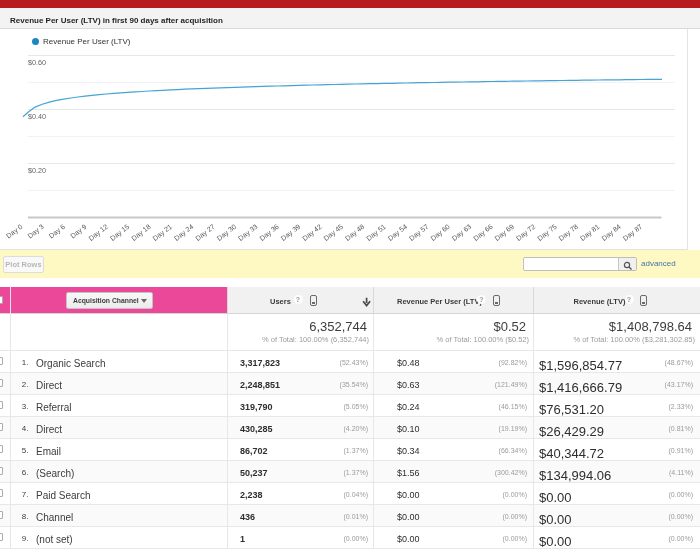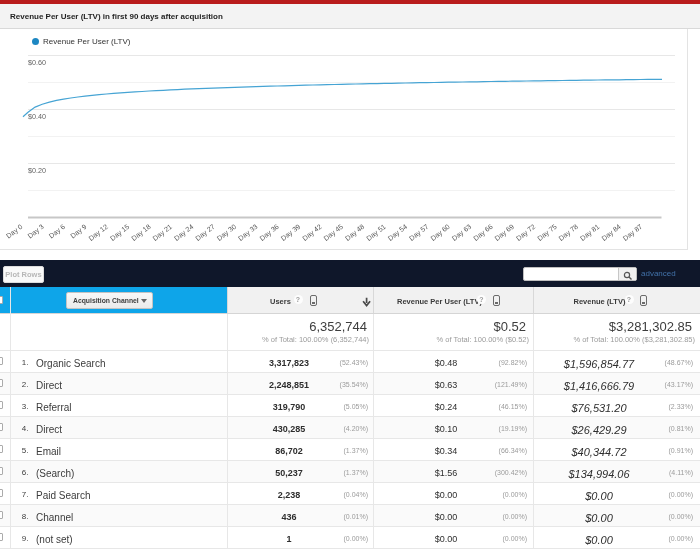--- a/index.html
+++ b/index.html
@@ -1,32 +1,32 @@
 <!DOCTYPE html>
 <html><head><meta charset="utf-8">
 <style>
 * { margin:0; padding:0; box-sizing:border-box; }
 html,body { width:700px; height:553px; background:#fff; font-family:"Liberation Sans",sans-serif; overflow:hidden; }
 #wrap { position:relative; width:700px; height:553px; }
 #titlebar { position:absolute; left:0; top:0; width:700px; height:29px;
-  background:#f3f3f3; border-top:4px solid #b91c1c; border-bottom:1px solid #d9d9d9; }
+  background:#f3f3f3; border-top:8px solid #b91c1c; border-bottom:1px solid #d9d9d9; }
 #titlebar span { position:absolute; left:10px; top:8px; font-size:8px; font-weight:bold; color:#1f1f1f; }
 #card { position:absolute; left:0; top:29px; width:688px; height:221px; border-right:1px solid #e3e3e3; border-bottom:1px solid #e3e3e3; }
 #legend { position:absolute; left:32px; top:37px; }
 #legend .dot { position:absolute; left:0; top:1px; width:7px; height:7px; border-radius:50%; background:#1d87c2; }
 #legend .lt { position:absolute; left:11px; top:0; font-size:8px; color:#333; white-space:nowrap; }
 #chartsvg { position:absolute; left:0; top:0; }
-#toolbar { position:absolute; left:0; top:260px; width:700px; height:28px; background:#0f172a; }
+#toolbar { position:absolute; left:0; top:250px; width:700px; height:28px; background:#fef9c3; }
 #plotrows { position:absolute; left:3px; top:6px; width:41px; height:17px; border:1px solid #dcdcdc; border-radius:2px;
   background:#f9f9f9; color:#b7b7b7; font-size:7.5px; font-weight:bold; text-align:center; line-height:15px; }
 #searchbox { position:absolute; left:523px; top:7px; width:114px; height:14px; border:1px solid #bfbfbf; border-radius:2px; background:#fff; }
 #sbtn { position:absolute; right:0; top:0; width:18px; height:12px; background:#f0f0f0; border-left:1px solid #c7c7c7; }
 #adv { position:absolute; left:641px; top:9px; font-size:8px; color:#4272a9; }
 #table { position:absolute; left:0; top:287px; width:700px; height:262px; }
-#thead { position:absolute; left:0; top:0; width:700px; height:27px; background:#0ea5e9; border-bottom:1px solid #d5d5d5; }
+#thead { position:absolute; left:0; top:0; width:700px; height:27px; background:#ec4899; border-bottom:1px solid #d5d5d5; }
 .hcell { position:absolute; top:0; height:26px; background:#f1f1f1; border-left:1px solid #d8d8d8; }
 #hc1 { left:227px; width:146px; }
 #hc2 { left:373px; width:160px; }
 #hc3 { left:533px; width:167px; }
 .htext { position:absolute; font-size:7.5px; font-weight:bold; color:#3a3a3a; top:9.5px; white-space:nowrap; }
 .qi { position:absolute; top:8px; width:9px; height:9px; border-radius:50%; background:#fdfdfd; color:#9a9a9a;
   font-size:7px; font-weight:bold; text-align:center; line-height:9.5px; }
 .ph { position:absolute; top:7.5px; width:7px; height:11px; border:1px solid #6b6b6b; border-radius:2px; }
 .ph::after { content:""; position:absolute; left:1px; bottom:0.5px; width:3px; height:2px; background:#6b6b6b; }
 #sorta { position:absolute; left:362px; top:10px; }
@@ -37,24 +37,24 @@
 .cbh { position:absolute; left:-5px; width:8px; height:8px; border:1px solid #ababab; border-radius:1px; background:#fff; }
 #tsum { position:absolute; left:0; top:27px; width:700px; height:37px; background:#fff; border-bottom:1px solid #e7e7e7; }
 .bigv { position:absolute; top:5px; font-size:13px; color:#3d3d3d; text-align:right; }
 .pofl { position:absolute; top:20.5px; font-size:7.5px; color:#9b9b9b; text-align:right; }
 #rows { position:absolute; left:0; top:64px; width:700px; }
 .row { position:relative; width:700px; height:22px; border-bottom:1px solid #e7e7e7; background:#fff; }
 .row.even { background:#fafafa; }
 .cb { position:absolute; left:-5px; top:6px; width:8px; height:8px; border:1px solid #ababab; border-radius:1px; background:#fff; }
 .num { position:absolute; left:10px; top:7px; width:18.5px; text-align:right; font-size:8px; color:#3c3c3c; }
 .lab { position:absolute; left:36px; top:7px; font-size:10px; color:#3c3c3c; }
-.val { position:absolute; top:6.5px; font-size:9px; color:#2e2e2e; text-align:center; }
+.val { position:absolute; top:6.5px; font-size:9px; color:#2e2e2e; text-align:left; }
 .val.u { left:240px; width:98px; font-weight:bold; }
 .val.r1 { left:397px; width:98px; }
-.val.r2 { left:539px; width:120px; font-size:11px;font-style:italic; }
+.val.r2 { left:539px; width:120px; font-size:13px; }
 .pct { position:absolute; top:7.5px; font-size:7px; color:#9b9b9b; text-align:right; }
 .pct.up { left:288px; width:80px; }
 .pct.rp1 { left:447px; width:80px; }
 .pct.rp2 { left:613px; width:80px; }
 .vline { position:absolute; top:0; width:1px; background:#e7e7e7; }
 </style></head>
 <body>
 <div id="wrap">
   <div id="titlebar">
       <span>Revenue Per User (LTV) in first 90 days after acquisition</span>
@@ -145,21 +145,21 @@
           <span>Acquisition Channel</span>
           <i></i>
         </div>
       <div class="vline" style="left:10px;height:27px"></div>
     </div>
     <div id="tsum">
       <span class="bigv" style="left:267px;width:100px">6,352,744</span>
       <span class="pofl" style="left:229px;width:140px">% of Total: 100.00% (6,352,744)</span>
       <span class="bigv" style="left:426px;width:100px">$0.52</span>
       <span class="pofl" style="left:389px;width:140px">% of Total: 100.00% ($0.52)</span>
-      <span class="bigv" style="left:592px;width:100px">$3,281,302.85</span>
+      <span class="bigv" style="left:592px;width:100px">$1,408,798.64</span>
       <span class="pofl" style="left:545px;width:150px">% of Total: 100.00% ($3,281,302.85)</span>
       <div class="vline" style="left:10px;height:36px"></div>
       <div class="vline" style="left:227px;height:36px"></div>
       <div class="vline" style="left:373px;height:36px"></div>
       <div class="vline" style="left:533px;height:36px"></div>
     </div>
     <div id="rows">
 <div class="row">
 <div class="cb"></div>
 <div class="num">1.</div>

